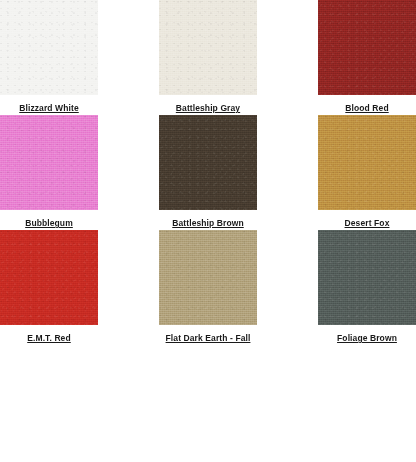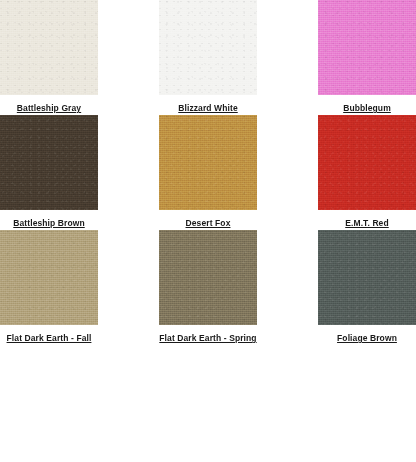--- a/index.html
+++ b/index.html
@@ -75,27 +75,31 @@
     text-align: center;
     letter-spacing: 0.1px;
     white-space: nowrap;
     line-height: 11px;
   }
 </style>
 </head>
 <body>
 
 <div id="swatch-grid">
+    <div class="swatch-cell col-2">
+      <div class="swatch-chip" style="background-color: rgb(243, 243, 241);"></div>
+      <div class="swatch-label">Blizzard White</div>
+    </div>
     <div class="swatch-cell col-1">
       <div class="swatch-chip" style="background-color: rgb(235, 231, 221);"></div>
       <div class="swatch-label">Battleship Gray</div>
     </div>
-    <div class="swatch-cell col-2">
-      <div class="swatch-chip" style="background-color: rgb(243, 243, 241);"></div>
-      <div class="swatch-label">Blizzard White</div>
+    <div class="swatch-cell col-3">
+      <div class="swatch-chip" style="background-color: rgb(142, 37, 34);"></div>
+      <div class="swatch-label">Blood Red</div>
     </div>
     <div class="swatch-cell col-1">
       <div class="swatch-chip" style="background-color: rgb(232, 126, 208);"></div>
       <div class="swatch-label">Bubblegum</div>
     </div>
     <div class="swatch-cell col-2">
       <div class="swatch-chip" style="background-color: rgb(69, 58, 46);"></div>
       <div class="swatch-label">Battleship Brown</div>
     </div>
     <div class="swatch-cell col-1">
@@ -103,21 +107,17 @@
       <div class="swatch-label">Desert Fox</div>
     </div>
     <div class="swatch-cell col-3">
       <div class="swatch-chip" style="background-color: rgb(198, 42, 34);"></div>
       <div class="swatch-label">E.M.T. Red</div>
     </div>
     <div class="swatch-cell col-1">
       <div class="swatch-chip" style="background-color: rgb(176, 160, 121);"></div>
       <div class="swatch-label">Flat Dark Earth - Fall</div>
     </div>
-    <div class="swatch-cell col-2">
-      <div class="swatch-chip" style="background-color: rgb(125, 115, 90);"></div>
-      <div class="swatch-label">Flat Dark Earth - Spring</div>
-    </div>
     <div class="swatch-cell col-3">
       <div class="swatch-chip" style="background-color: rgb(82, 91, 88);"></div>
       <div class="swatch-label">Foliage Brown</div>
     </div>
   </div>
 
 </body></html>

